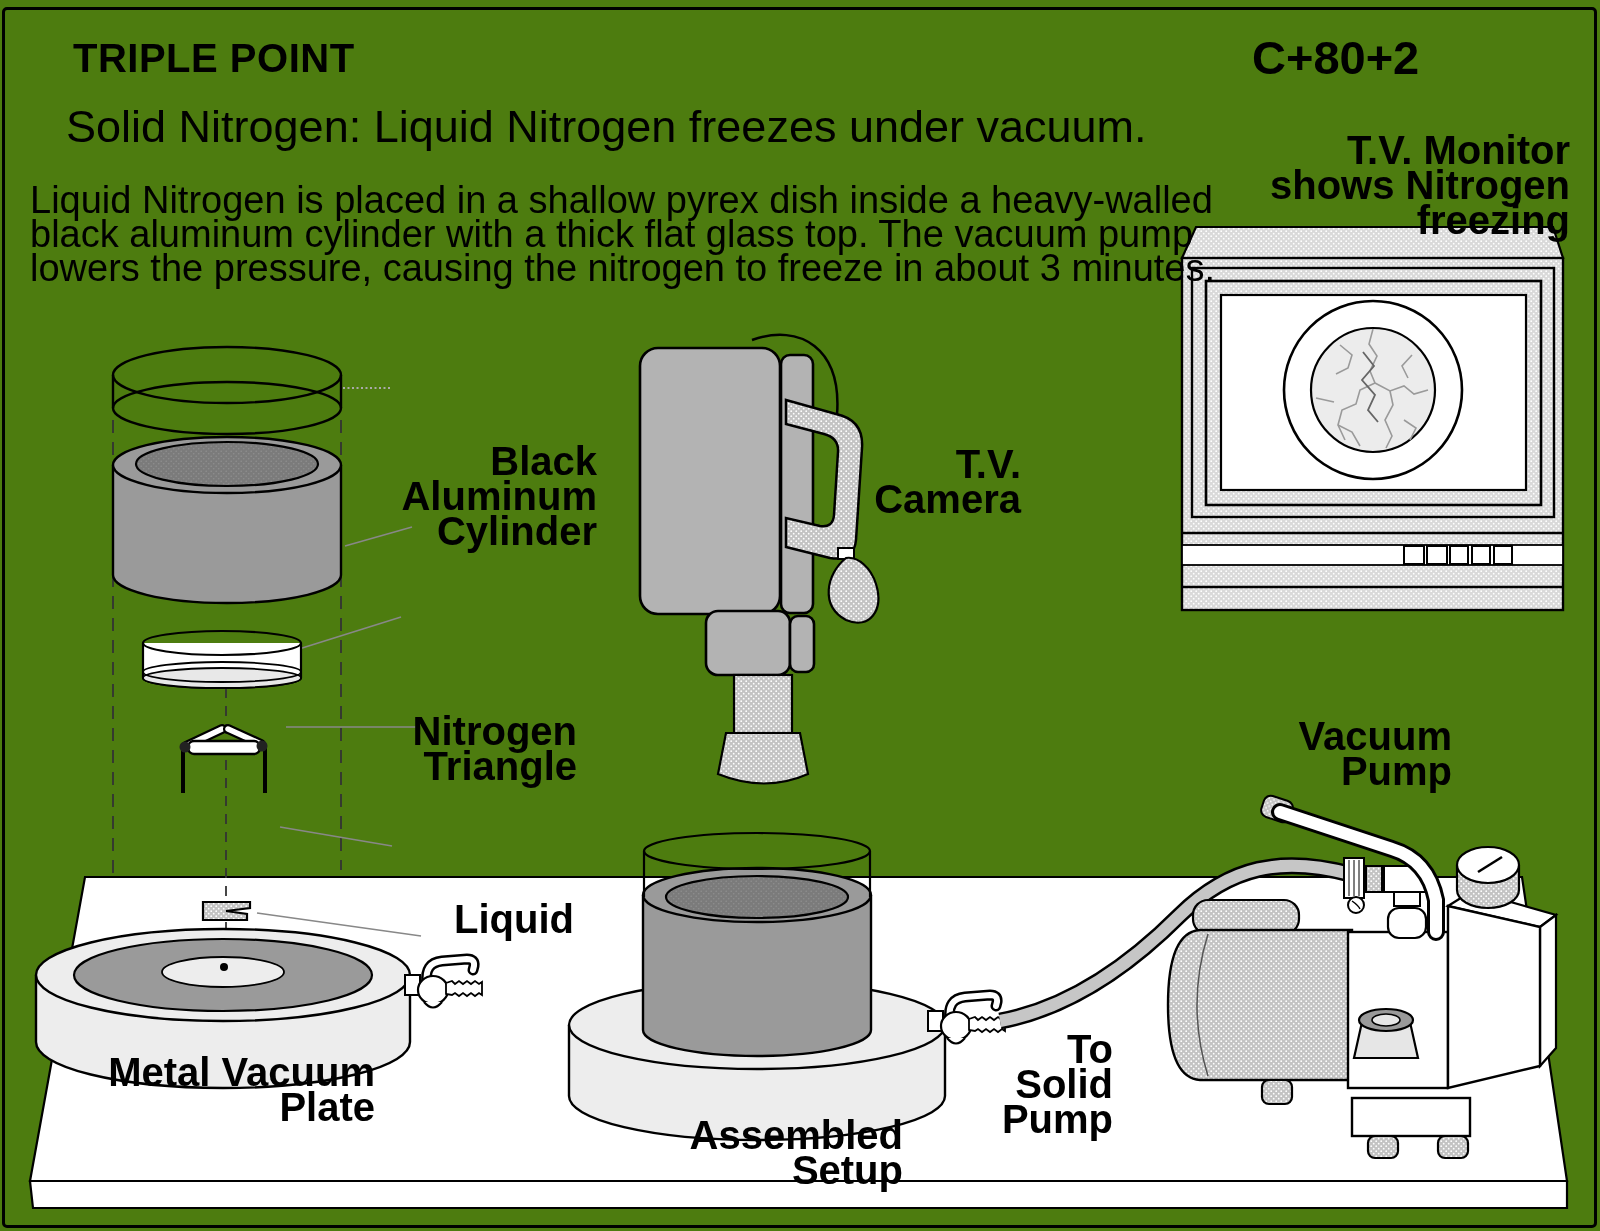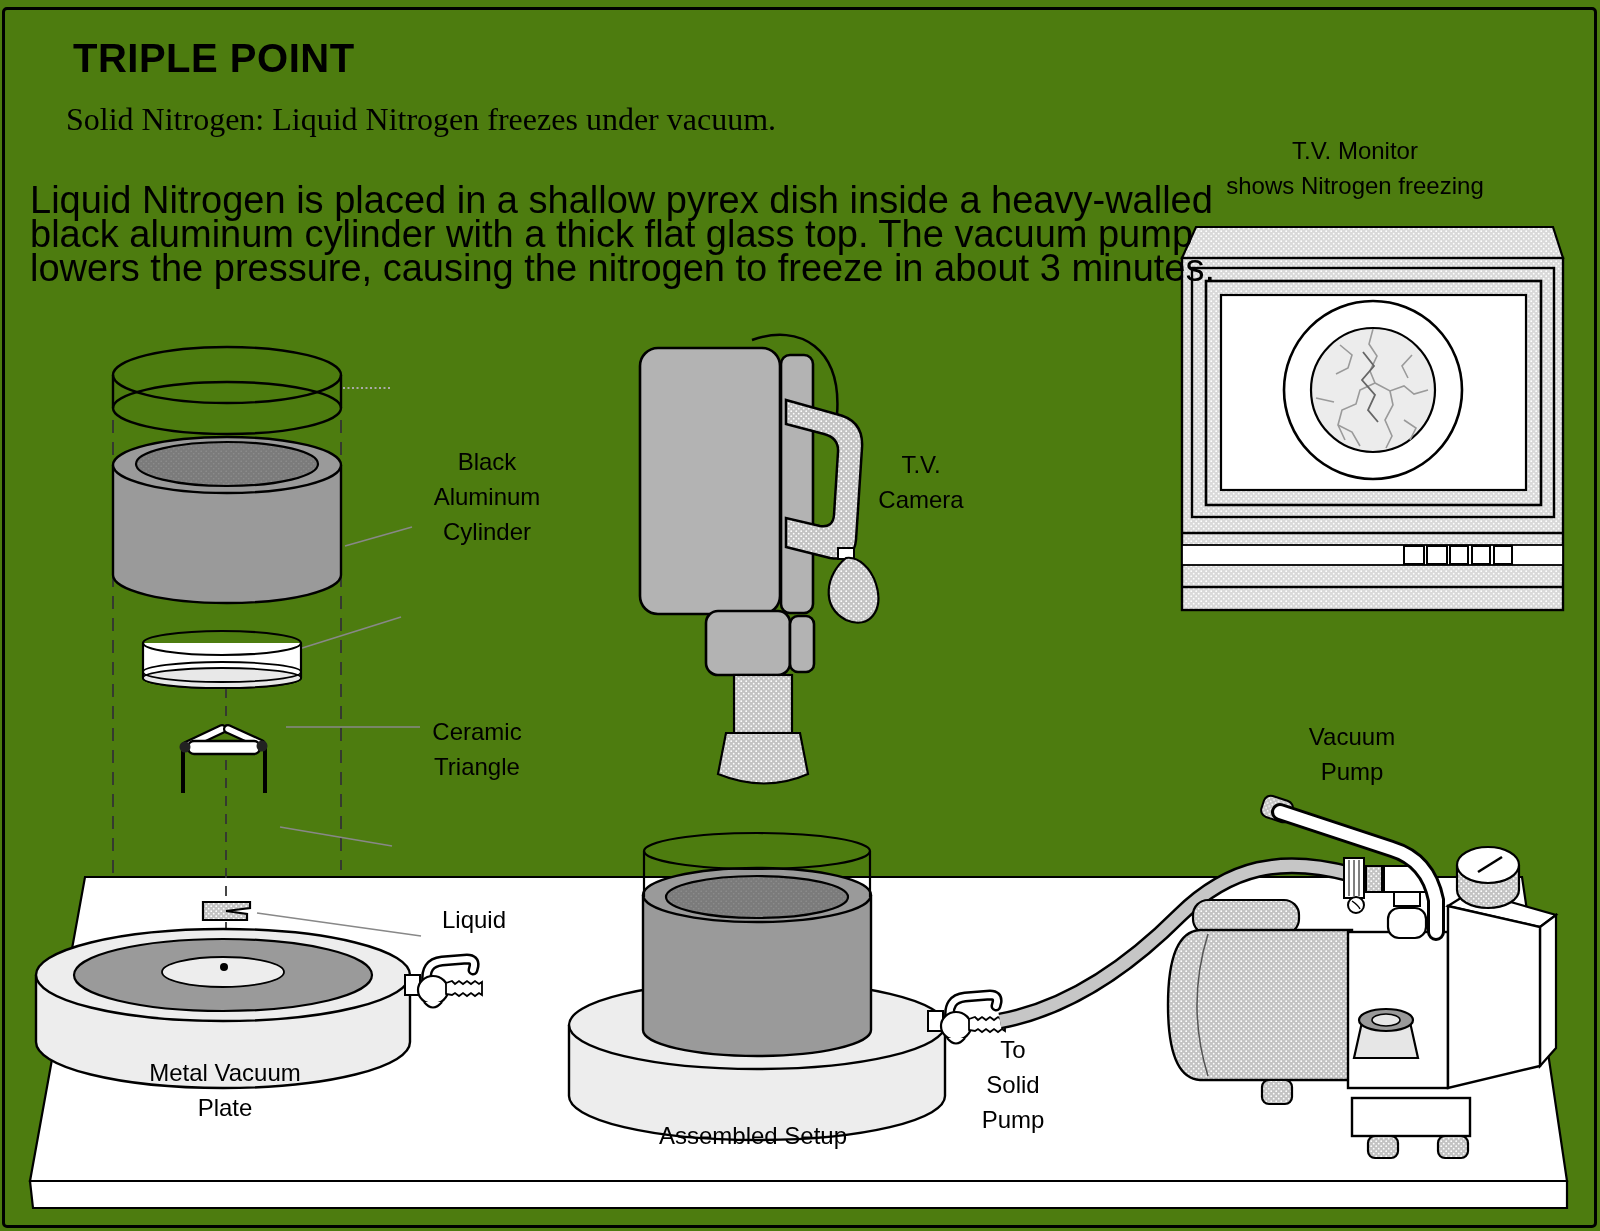--- a/index.html
+++ b/index.html
@@ -1,24 +1,24 @@
 <!DOCTYPE html>
 <html><head>
 <meta charset="utf-8">
 <style>
   html,body{margin:0;padding:0;background:#fff;}
   #stage{position:relative;width:1600px;height:1231px;background:#4d7c0f;overflow:hidden;
          font-family:"Liberation Sans", sans-serif;color:#000;}
   #frame{position:absolute;left:2px;top:7px;width:1589px;height:1215px;
          border:3px solid #000;border-radius:5px;pointer-events:none;}
   #art{position:absolute;left:0;top:0;}
-  .lbl{position:absolute;font-size:24px;line-height:35px;text-align:center;white-space:pre-line;}
+  .lbl{position:absolute;font-size:40px;line-height:35px;text-align:right;white-space:pre-line;font-weight:bold;}
   #title{position:absolute;left:73px;top:36px;font-size:40px;font-weight:bold;letter-spacing:.5px;white-space:nowrap;}
   #code{position:absolute;left:1252px;top:30px;font-size:47px;font-weight:bold;white-space:nowrap;}
-  #subtitle{position:absolute;left:66px;top:101px;font-size:32px;white-space:nowrap;font-family:Liberation Serif, serif;}
+  #subtitle{position:absolute;left:66px;top:101px;font-size:45px;white-space:nowrap;}
   #desc{position:absolute;left:30px;top:183px;font-size:38px;line-height:34px;white-space:pre-line;}
 </style>
 </head>
 <body>
 
 <div id="stage">
 
 <svg id="art" width="1600" height="1231" viewBox="0 0 1600 1231">
   <defs>
     <pattern id="dotsMed" width="5" height="5" patternUnits="userSpaceOnUse">
@@ -229,31 +229,32 @@
       <rect x="1262" y="798" width="30" height="22" rx="7" transform="rotate(18 1277 809)" fill="url(#dotsMed)" stroke="#000" stroke-width="2"></rect>
       <path d="M1280,812 L1392,849 Q1428,860 1436,900 L1436,932" fill="none" stroke="#000" stroke-width="18" stroke-linecap="round"></path>
       <path d="M1280,812 L1392,849 Q1428,860 1436,900 L1436,932" fill="none" stroke="#ffffff" stroke-width="12" stroke-linecap="round"></path>
     </g>
   </g>
 </svg>
 
 <div id="frame"></div>
 
 <div id="title">TRIPLE POINT</div>
+<div id="code">C+80+2</div>
 <div id="subtitle">Solid Nitrogen: Liquid Nitrogen freezes under vacuum.</div>
 <div id="desc">Liquid Nitrogen is placed in a shallow pyrex dish inside a heavy-walled
 black aluminum cylinder with a thick flat glass top. The vacuum pump
 lowers the pressure, causing the nitrogen to freeze in about 3 minutes.</div>
 
 <div class="lbl" style="left:1140px;top:133px;width:430px;">T.V. Monitor
 shows Nitrogen freezing</div>
 <div class="lbl" style="left:377px;top:444px;width:220px;">Black
 Aluminum
 Cylinder</div>
-<div class="lbl" style="left:377px;top:714px;width:200px;">Ceramic
+<div class="lbl" style="left:377px;top:714px;width:200px;">Nitrogen
 Triangle</div>
 <div class="lbl" style="left:374px;top:902px;width:200px;">Liquid</div>
 <div class="lbl" style="left:75px;top:1055px;width:300px;">Metal Vacuum
 Plate</div>
 <div class="lbl" style="left:821px;top:447px;width:200px;">T.V.
 Camera</div>
 <div class="lbl" style="left:603px;top:1118px;width:300px;">Assembled Setup</div>
 <div class="lbl" style="left:913px;top:1032px;width:200px;">To
 Solid
 Pump</div>

